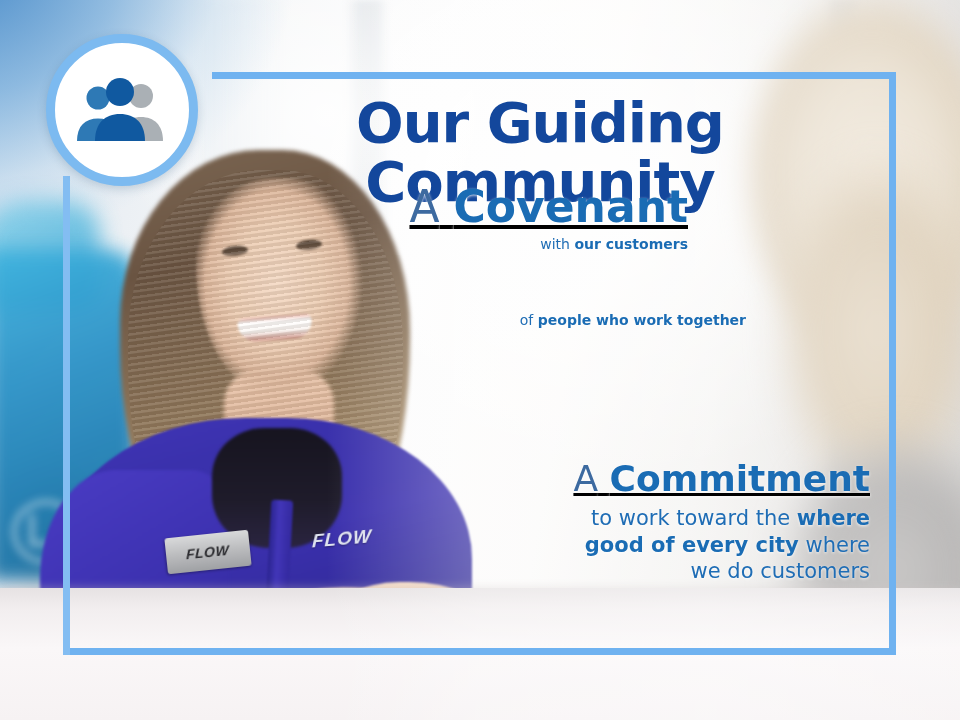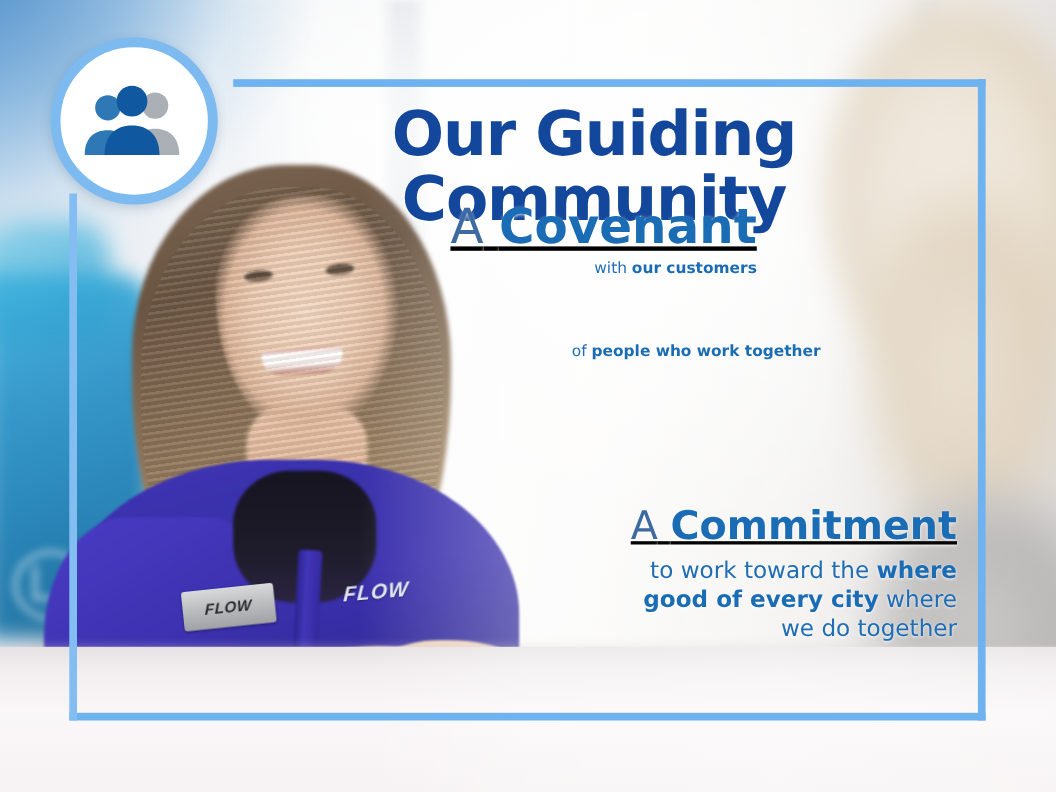--- a/index.html
+++ b/index.html
@@ -489,17 +489,17 @@
   </div>
 
   <div class="principle" id="principle-commitment">
     <div class="p-title">
       <span class="p-article">A</span>
       <span class="p-word">Commitment</span>
     </div>
     <div class="p-sub">
       <div><span>to work toward the </span><b>where</b></div>
       <div><b>good of every city</b><span> where</span></div>
-      <div>we do together</div>
+      <div>we do customers</div>
     </div>
   </div>
 
 </div>
 
 </body></html>

